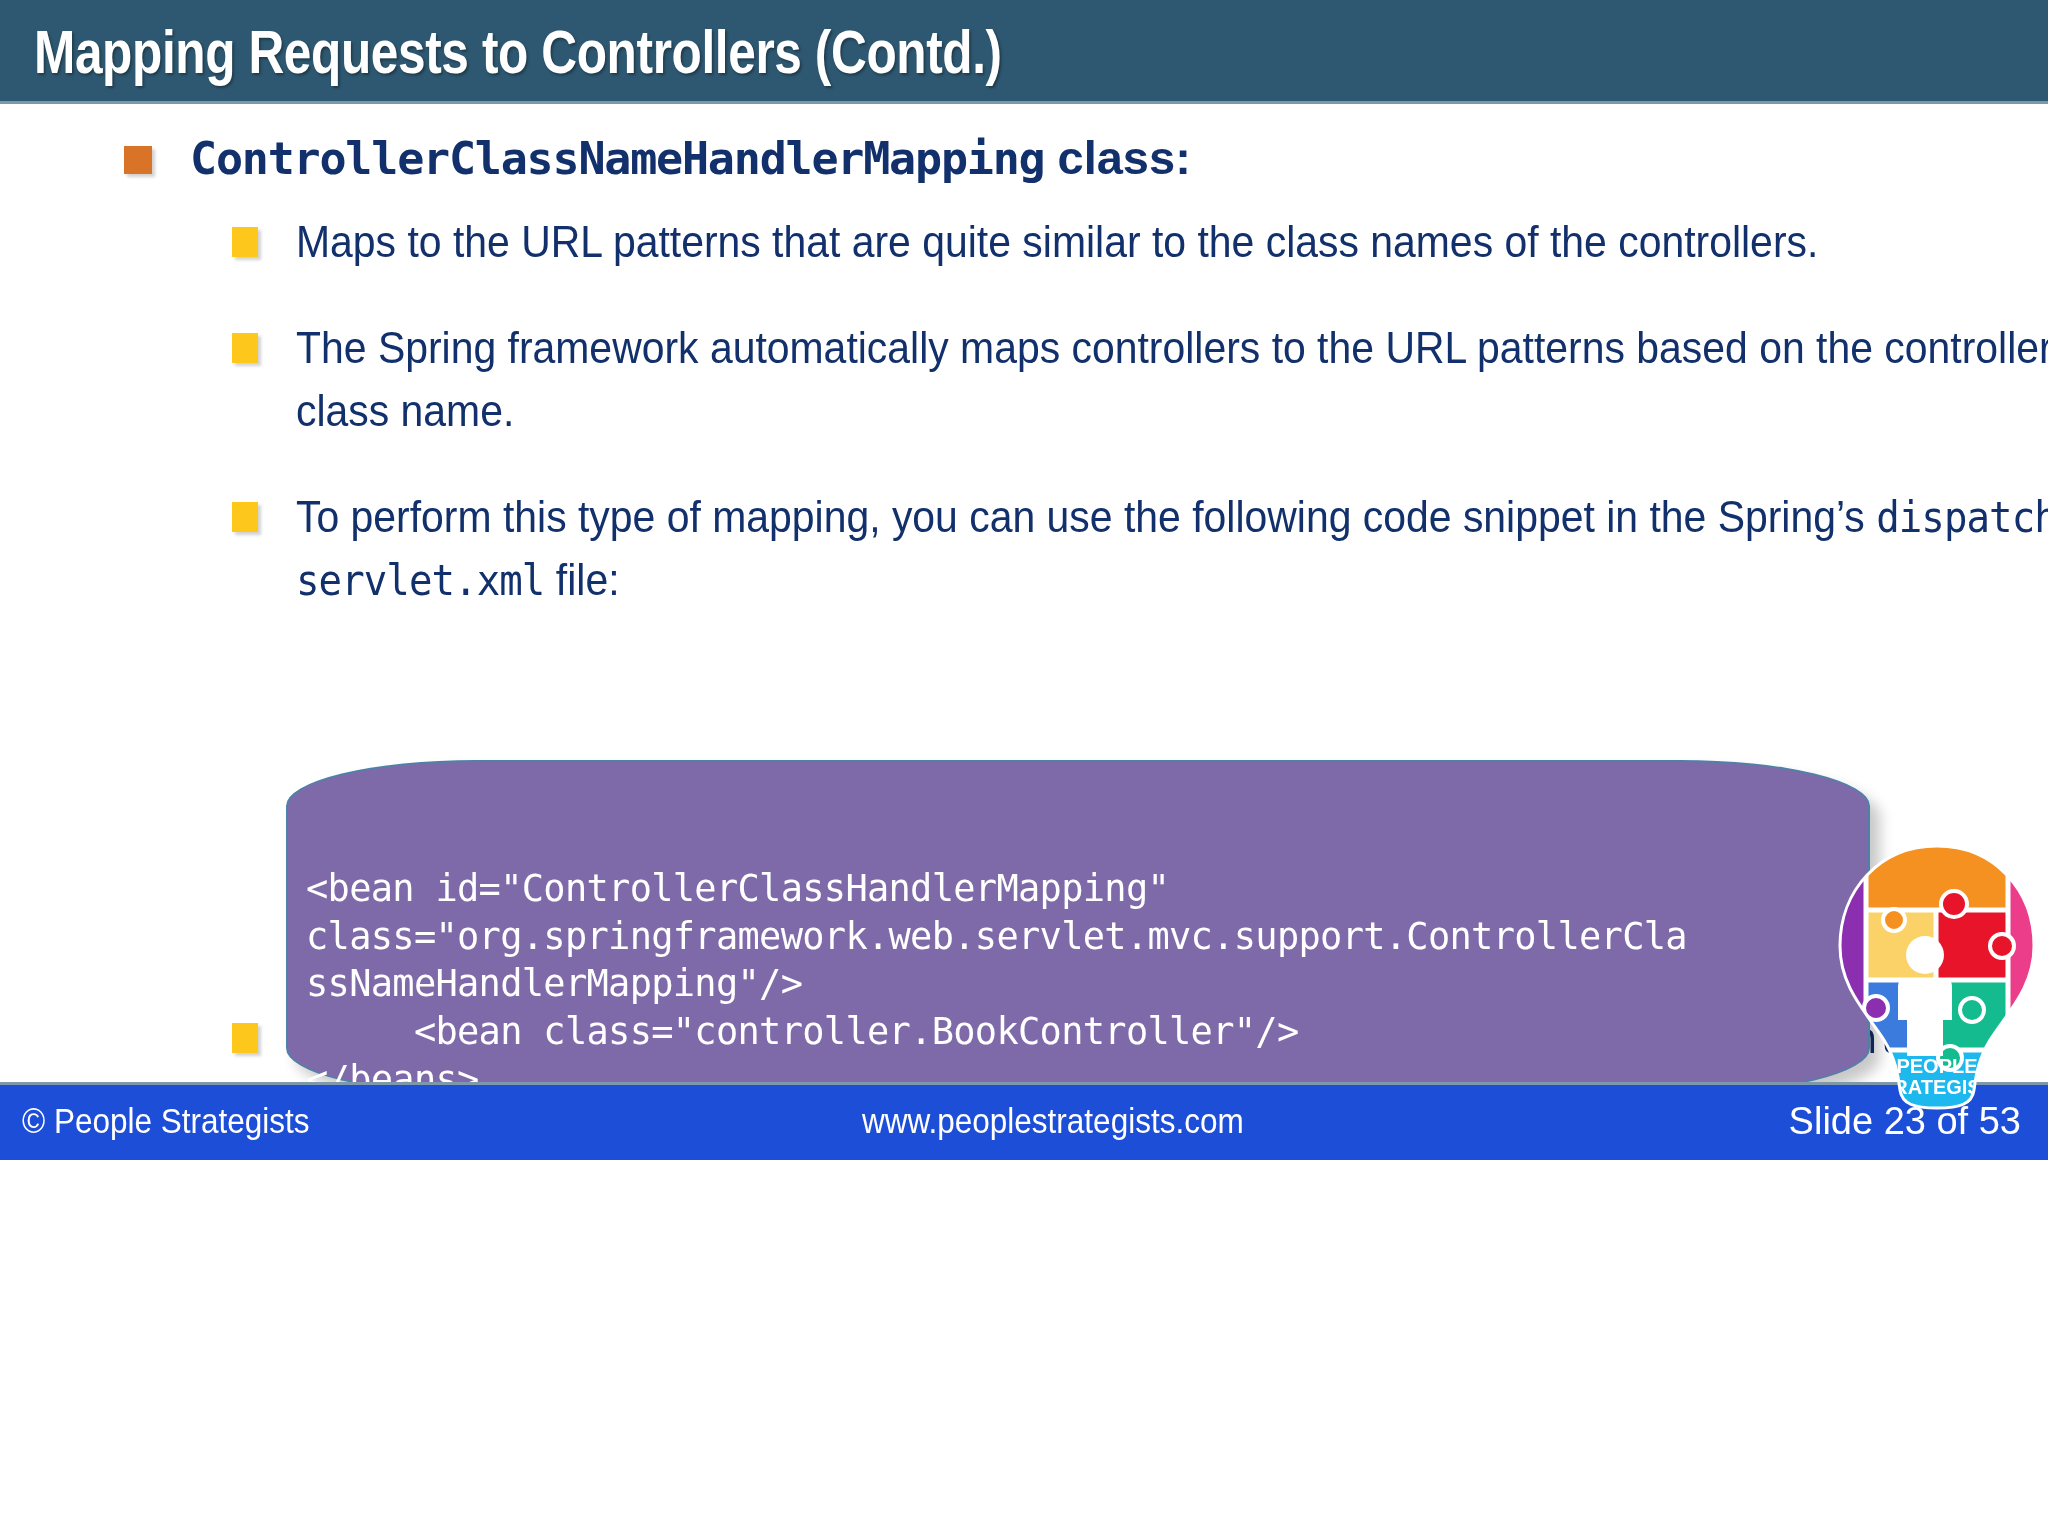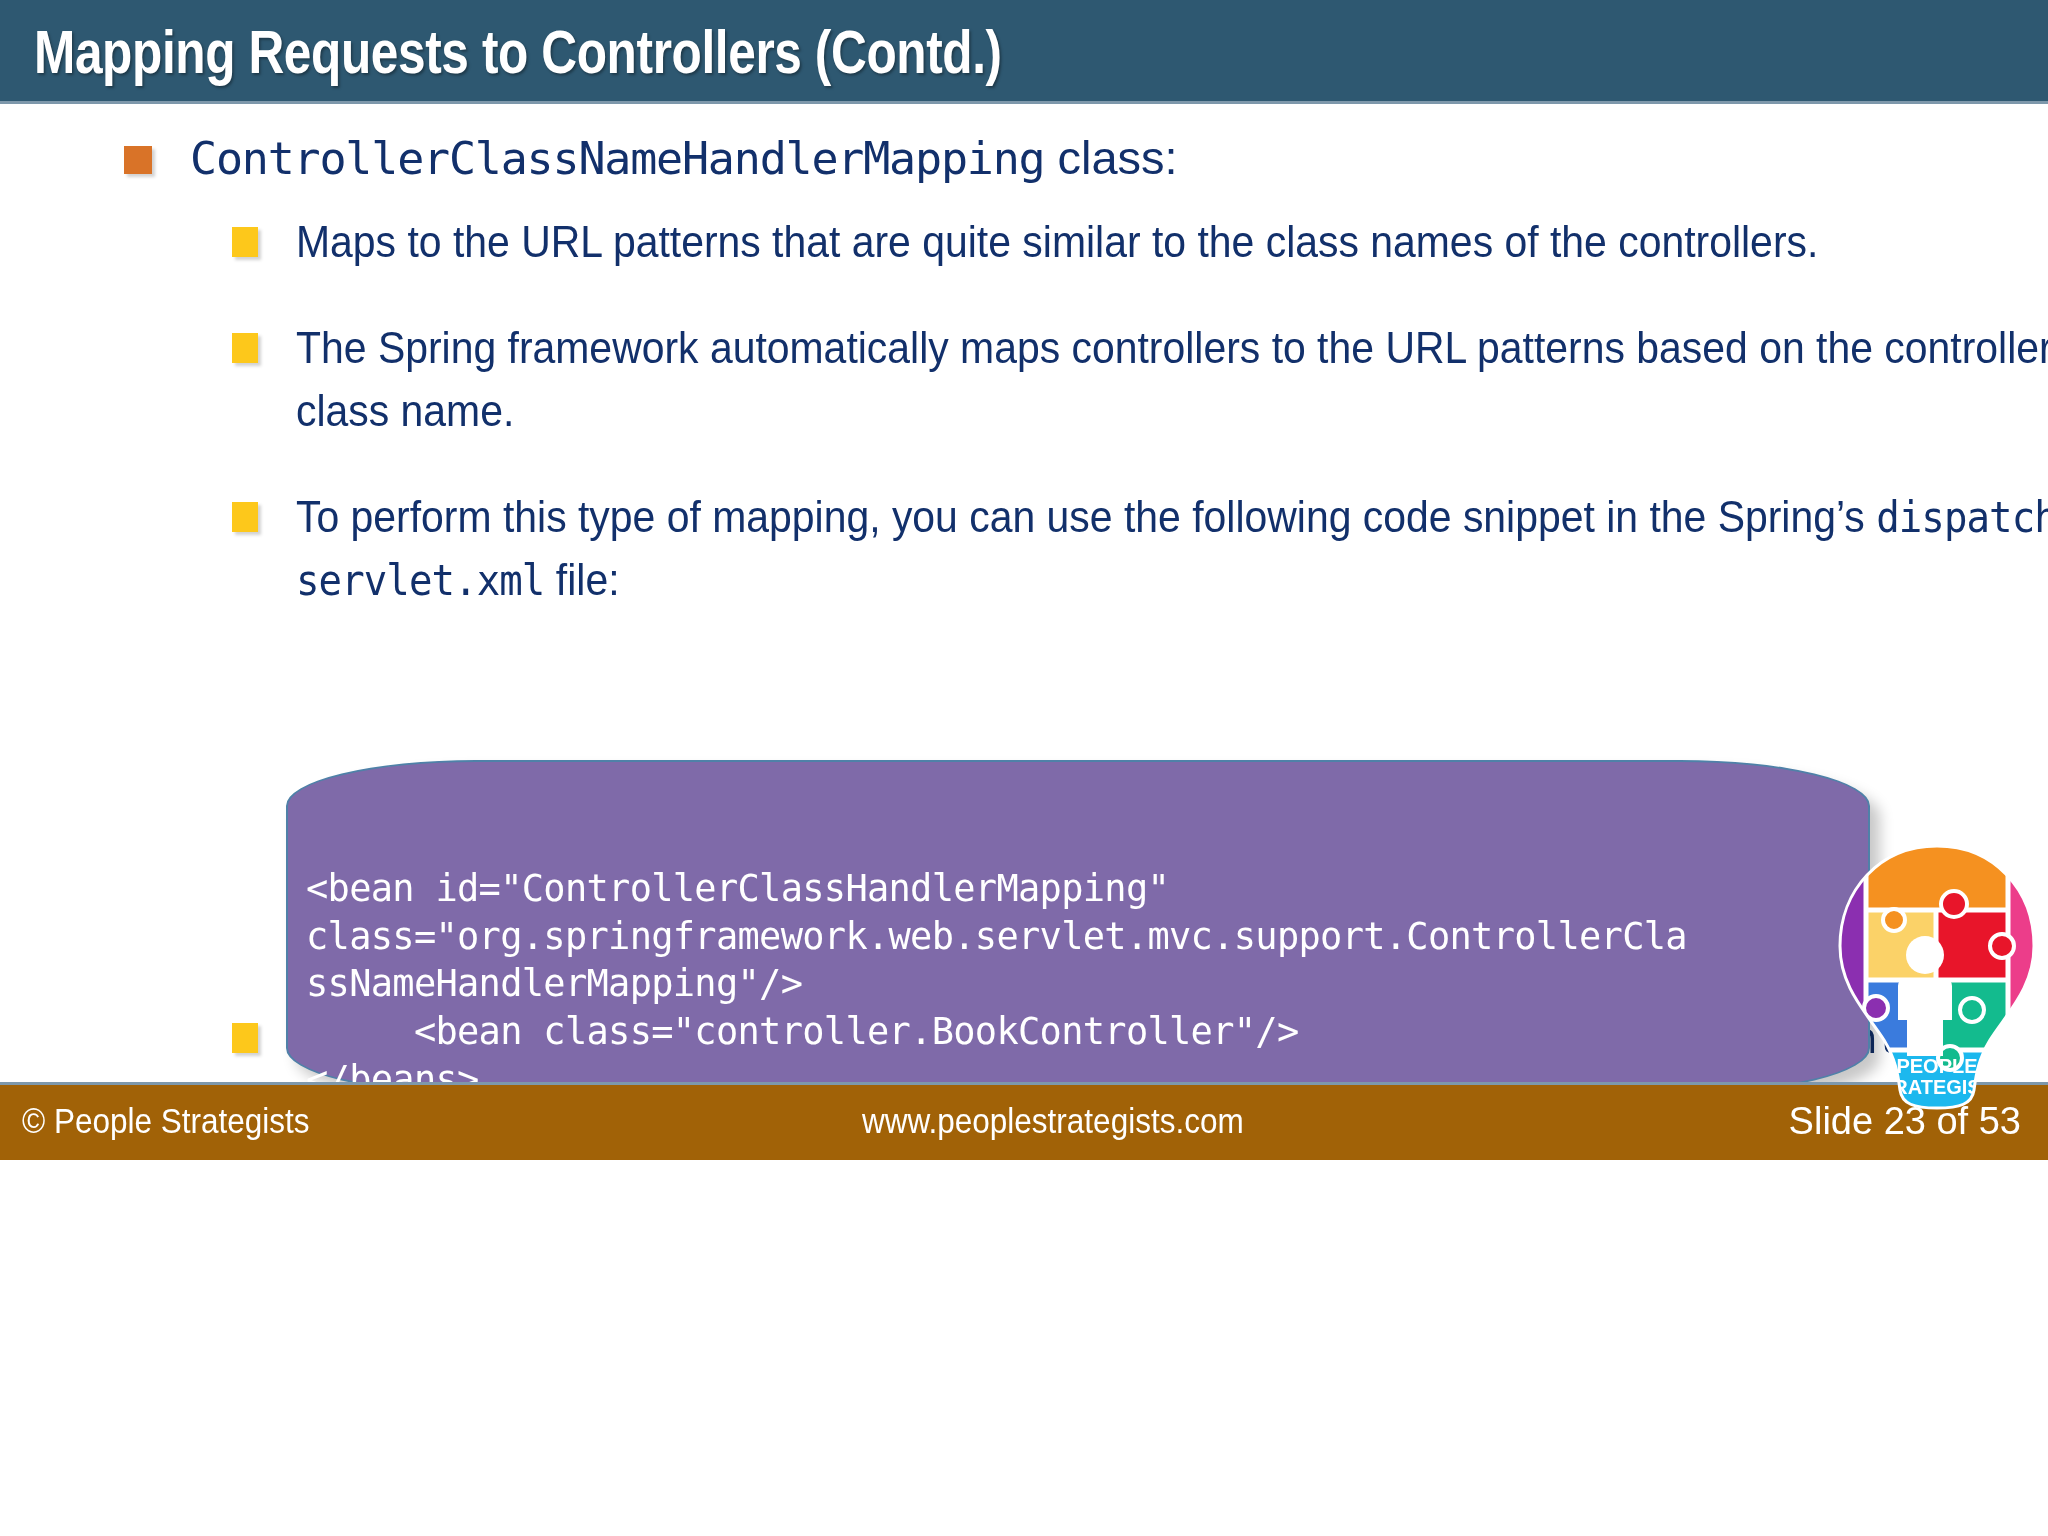--- a/index.html
+++ b/index.html
@@ -71,21 +71,21 @@
   .code-text{
     position:absolute;left:20px;top:68px;width:1560px;
     font-family:"DejaVu Sans Mono", monospace;
     font-size:37px;line-height:1.29;color:#ffffff;
     letter-spacing:-0.7px;white-space:pre;
   }
 
   
   .footer-bar{
     position:absolute;left:0;bottom:0;width:2048px;height:78px;
-    background:#a16207;
+    background:#1d4ed8;
   }
   .footer-bar:before{
     content:"";position:absolute;left:0;top:0;width:100%;height:3px;background:#7e98ab;
   }
   .f-left{
     position:absolute;left:22px;top:50%;transform:translateY(-50%) scaleX(0.9);
     transform-origin:left center;
     font-size:35px;color:#ffffff;white-space:nowrap;
   }
   .f-center{
@@ -106,21 +106,21 @@
 <body>
 
 <div class="slide">
 
   <div class="title-bar">
     <div class="title-text">Mapping Requests to Controllers (Contd.)</div>
   </div>
 
   <div class="content">
 
-    <div class="l1" style="margin-top:28px;">
+    <div class="l1" style="margin-top:28px;font-weight:bold;">
       <span class="sq"></span>
       <div class="l1-text"><span class="mono">ControllerClassNameHandlerMapping</span><span> class:</span></div>
     </div>
 
     <div class="l2" style="margin-top:26px;">
       <span class="sq"></span>
       <div class="l2-text">Maps to the URL patterns that are quite similar to the class names of the controllers.</div>
     </div>
 
     <div class="l2" style="margin-top:44px;">

